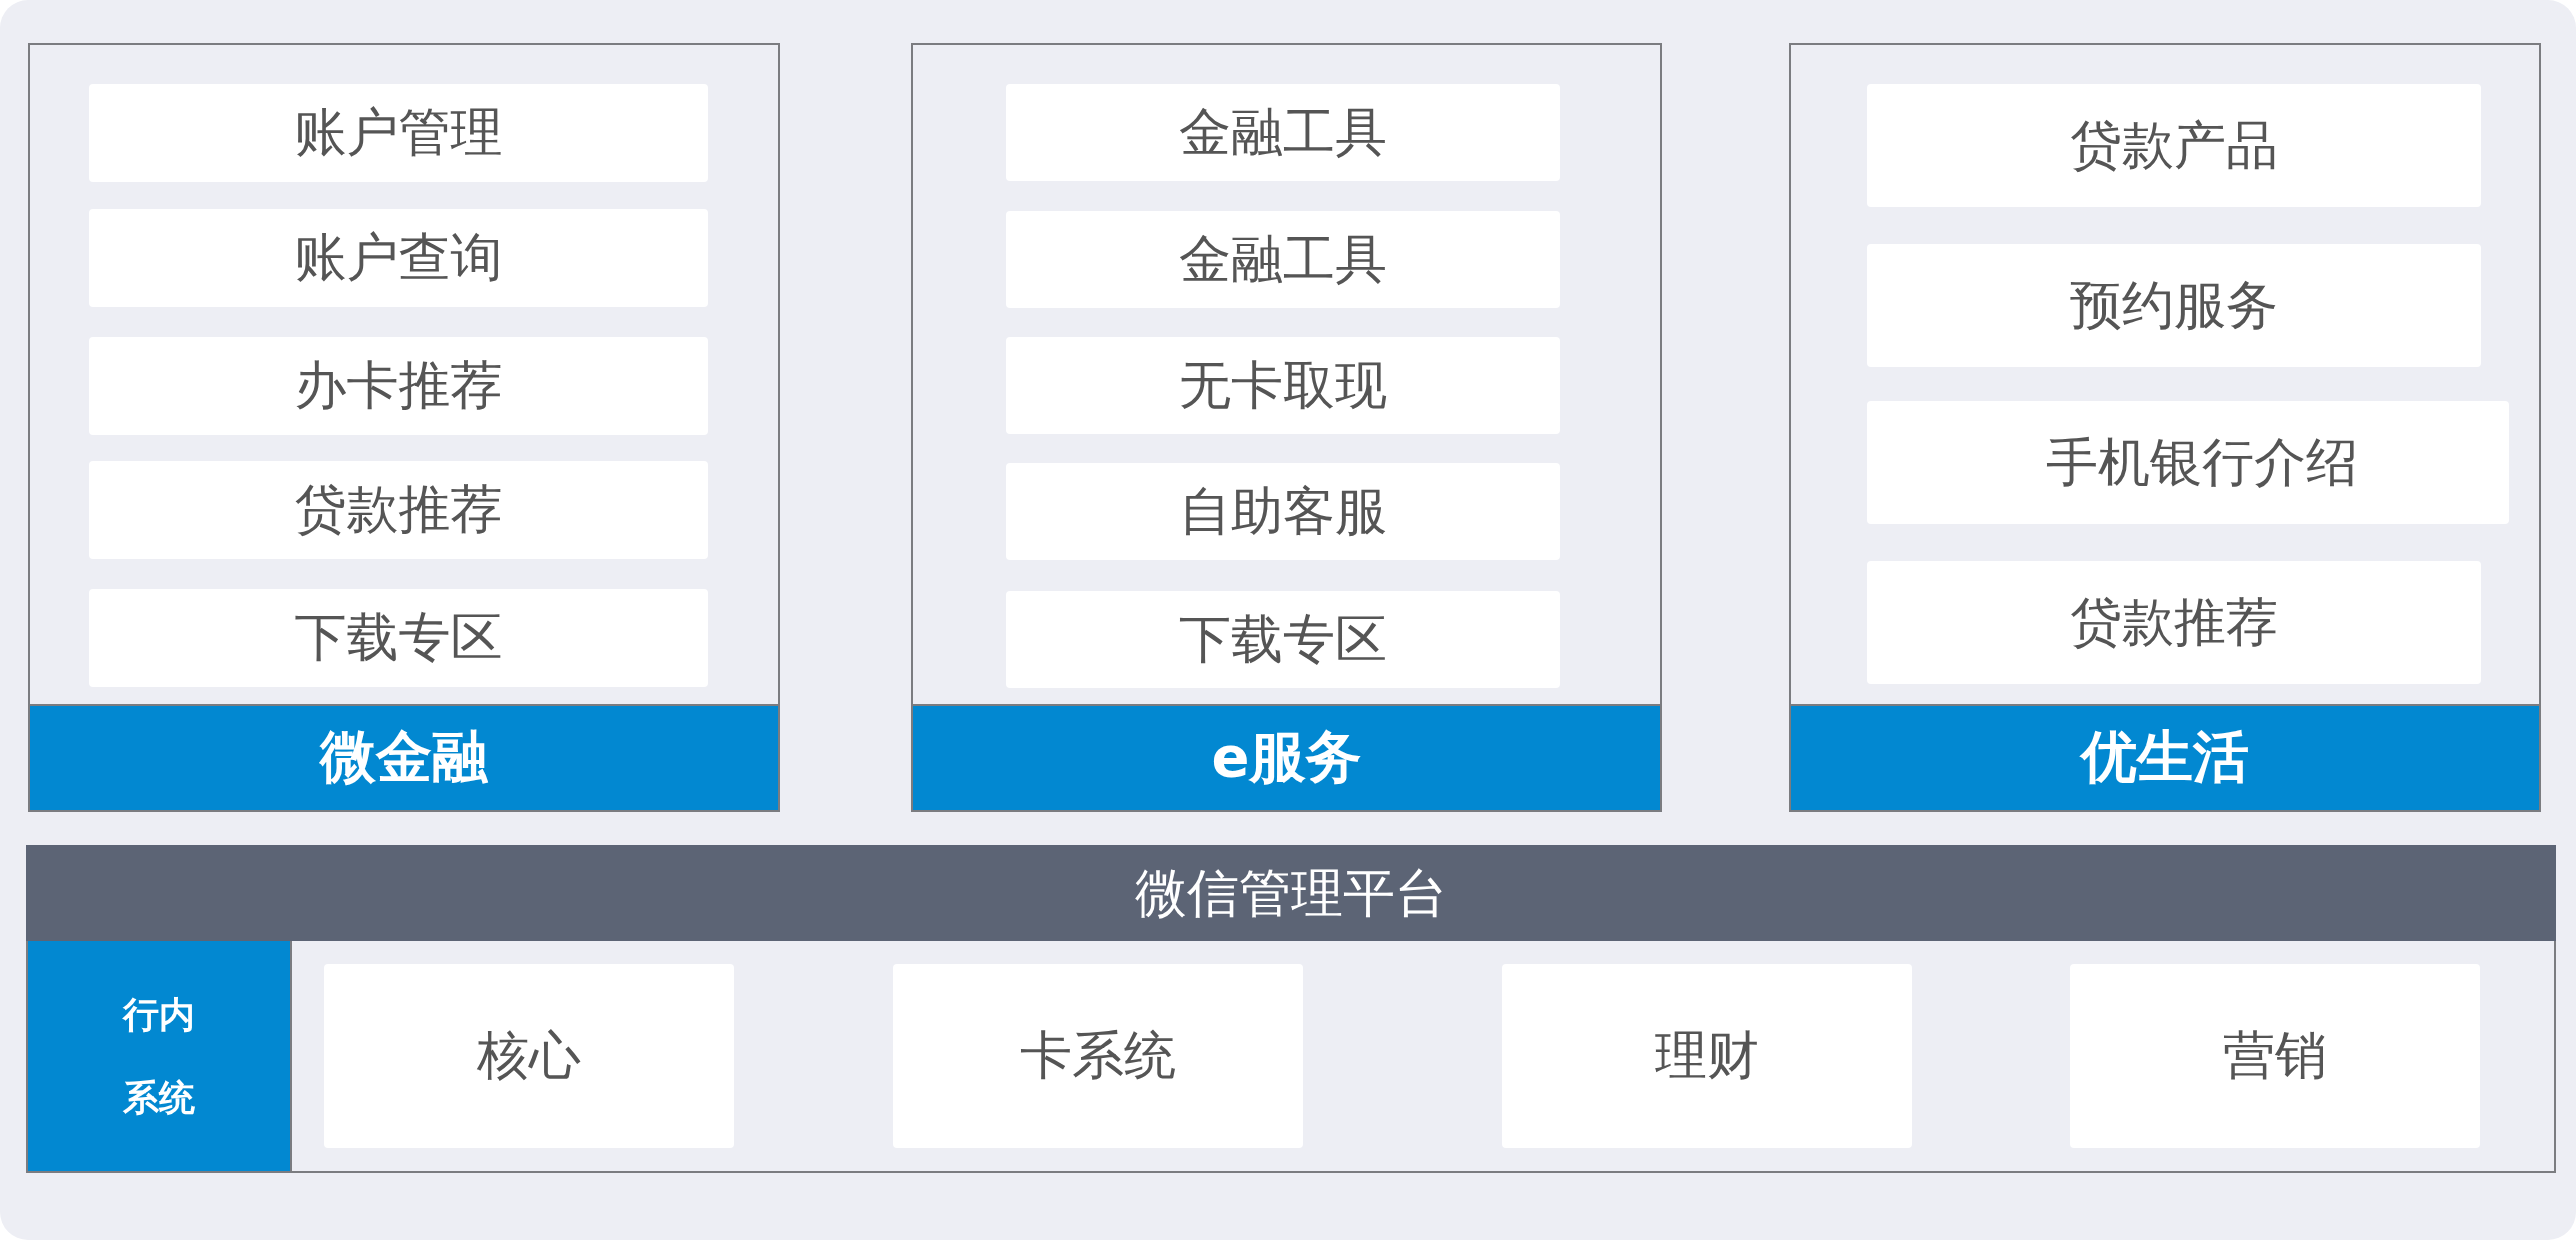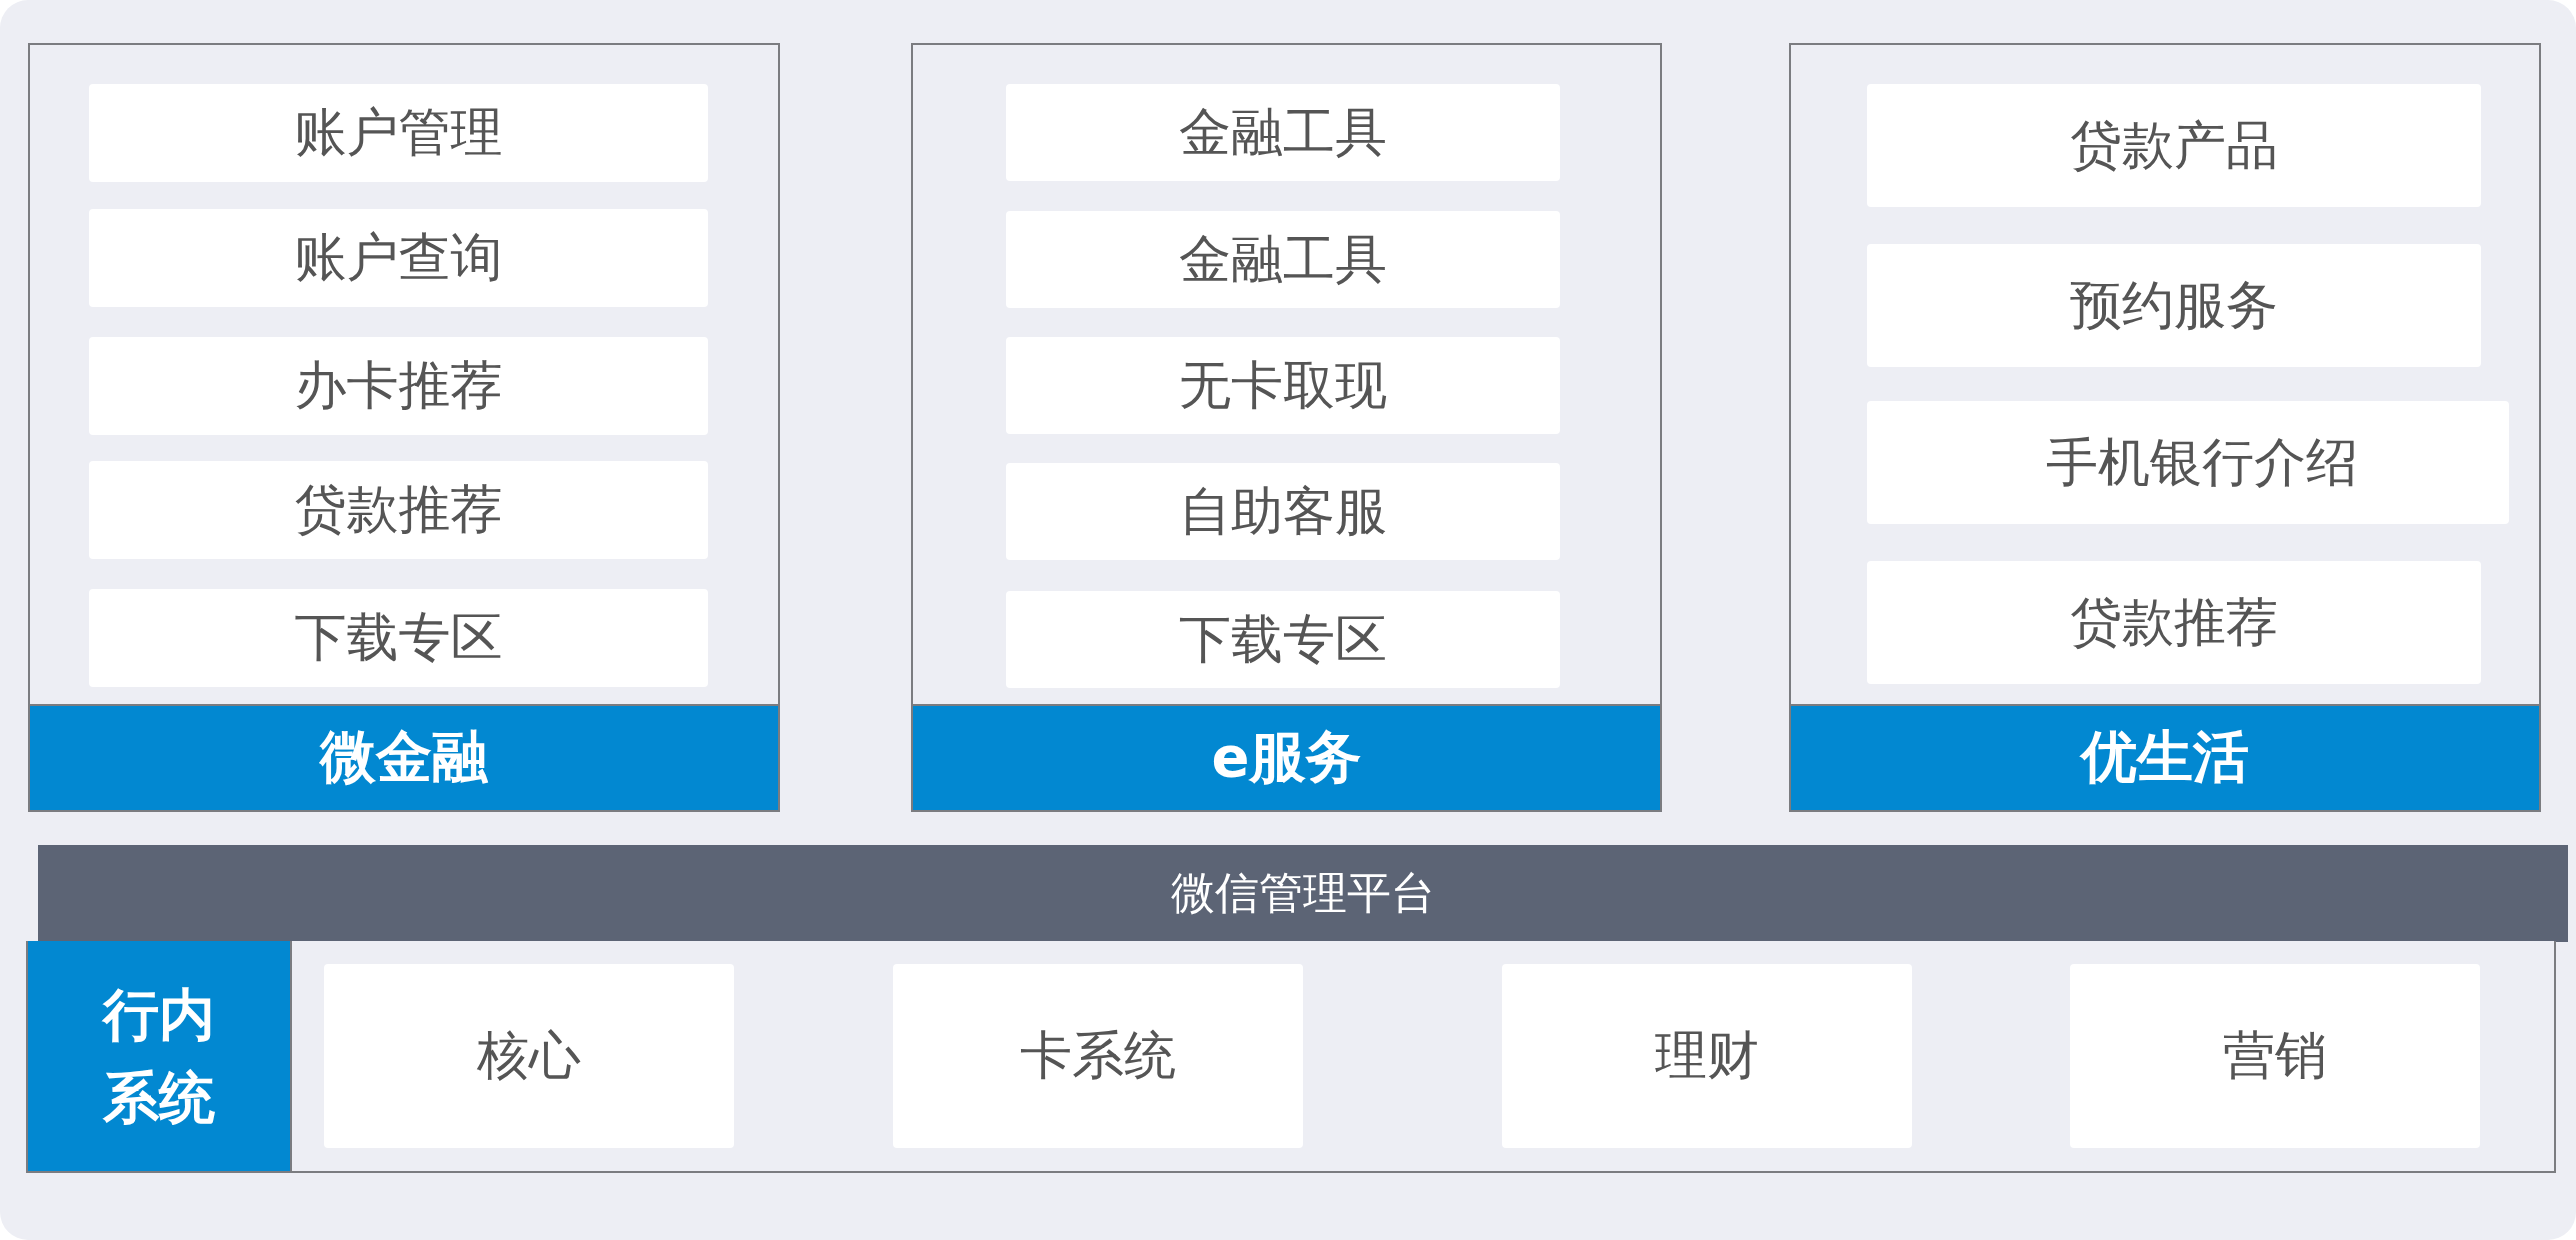--- a/index.html
+++ b/index.html
@@ -6,25 +6,25 @@
   body { width:2576px; height:1240px; background:#ffffff; position:relative; overflow:hidden;
          font-family:"DejaVu Sans","Liberation Sans",sans-serif; }
   .frame { position:absolute; left:0; top:0; width:2576px; height:1240px; background:#edeef4; border-radius:28px; }
   .col { position:absolute; top:43px; height:769px; border:2px solid #7b7c80; box-sizing:border-box; background:#edeef4; }
   .col-head { position:absolute; left:-2px; right:-2px; bottom:-2px; height:108px; background:#0288d1;
               border:2px solid #7b7c80; box-sizing:border-box; color:#fff; font-weight:bold; font-size:56px;
               display:flex; align-items:center; justify-content:center; }
   .card { position:absolute; background:#fff; border-radius:4px; color:#555; font-size:52px;
           display:flex; align-items:center; justify-content:center; cursor:pointer; }
   .platform { position:absolute; left:26px; top:845px; width:2530px; height:97px; background:#5c6475;
-              color:#fff; font-size:44px; display:flex; align-items:center; justify-content:center;margin-left:12px; }
+              color:#fff; font-size:52px; display:flex; align-items:center; justify-content:center; }
   .bottom { position:absolute; left:26px; top:941px; width:2530px; height:232px; border:2px solid #7b7c80;
             border-top:none; box-sizing:border-box; background:#edeef4; }
   .side { position:absolute; left:0; top:0; width:264px; height:230px; background:#0288d1; color:#fff;
-          font-weight:bold; font-size:56px; line-height:83px; display:flex; flex-direction:column;
+          font-weight:bold; font-size:36px; line-height:83px; display:flex; flex-direction:column;
           align-items:center; justify-content:center; border-right:2px solid #7b7c80; box-sizing:border-box; }
 </style>
 </head>
 <body>
 
 <div class="frame">
 
   <div class="col" style="left:28px;width:752px;">
     <div class="card" style="left:59px;top:39px;width:619px;height:98px;">账户管理</div>
     <div class="card" style="left:59px;top:164px;width:619px;height:98px;">账户查询</div>

